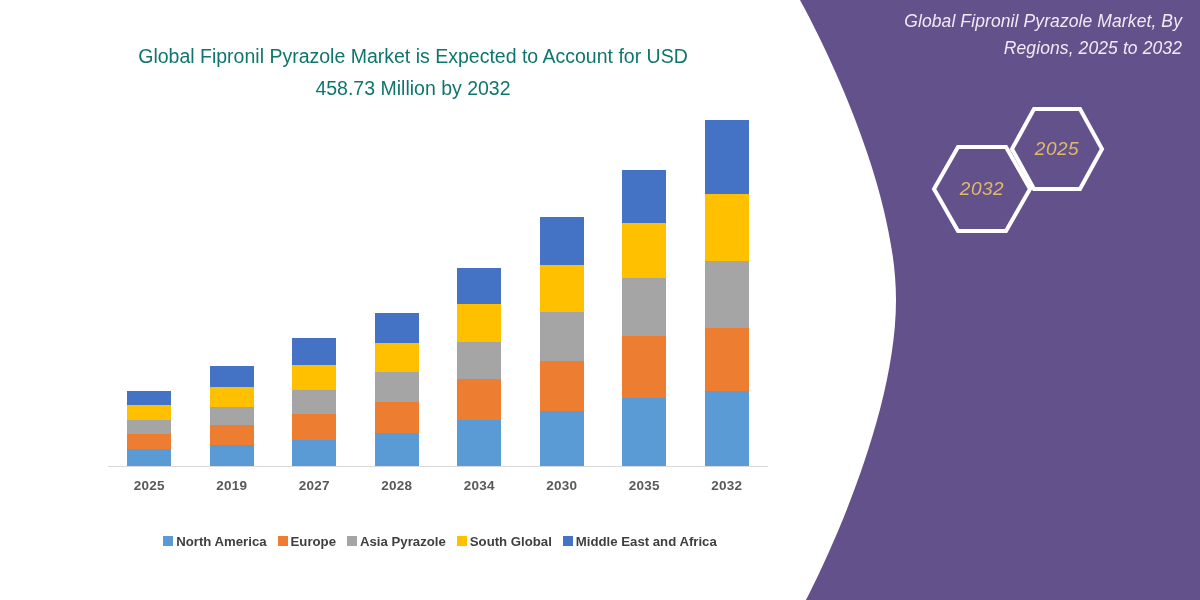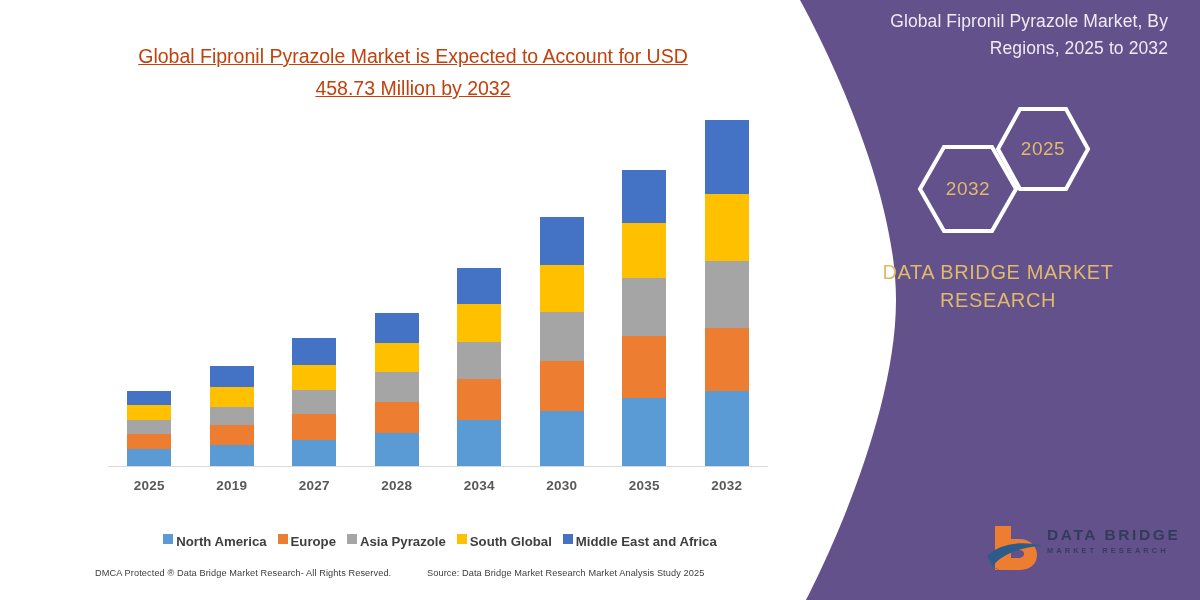--- a/index.html
+++ b/index.html
@@ -9,21 +9,21 @@
     position:relative;
   }
   #stage{position:absolute;inset:0;width:1200px;height:600px;background:#fff;}
 
   
   .purple-panel{
     position:absolute;top:0;left:0;width:1200px;height:600px;
     pointer-events:none;
   }
   .panel-content{
-    position:absolute;top:0;right:14px;width:400px;height:444px;
+    position:absolute;top:0;right:0;width:400px;height:444px;font-style:italic;
   }
   .panel-title{
     position:absolute;top:8px;right:18px;width:330px;
     text-align:right;color:#efeaf4;font-size:17.5px;line-height:27px;
     letter-spacing:.1px;
   }
   .hex-wrap{position:absolute;top:105px;right:80px;width:200px;height:130px;}
   .hex{position:absolute;}
   .hex svg{display:block;}
   .hex-label{
@@ -48,21 +48,21 @@
     opacity:.92;font-weight:bold;
   }
   .logo-sub{
     color:#2e3a56;font-size:7.4px;letter-spacing:3.1px;line-height:14px;
     opacity:.85;font-weight:bold;
   }
 
   
   .chart-title{
     position:absolute;left:108px;top:40px;width:610px;
-    text-align:center;color:#c2410c;font-size:19.5px;line-height:32px;text-decoration:underline;
+    text-align:center;color:#0f766e;font-size:19.5px;line-height:32px;
   }
   .axis-line{
     position:absolute;left:108px;top:466px;width:660px;height:1px;background:#d9d9d9;
   }
   .bars{
     position:absolute;left:108px;top:120px;width:660px;height:346px;
   }
   .bar-group{
     position:absolute;bottom:0;width:44px;display:flex;flex-direction:column;justify-content:flex-end;
   }
@@ -74,21 +74,21 @@
   .xlabel{
     position:absolute;width:70px;text-align:center;
     color:#595959;font-size:13.5px;font-weight:bold;letter-spacing:.2px;
   }
 
   
   .legend{
     position:absolute;left:108px;top:530px;width:664px;height:22px;
     display:flex;align-items:center;justify-content:center;gap:11px;
   }
-  .legend-item{display:flex;align-items:flex-start;gap:3px;}
+  .legend-item{display:flex;align-items:center;gap:3px;}
   .legend-swatch{width:10px;height:10px;display:block;}
   .legend-label{color:#3f3f3f;font-size:13.2px;font-weight:bold;letter-spacing:0;}
 
   
   .footer{
     position:absolute;left:95px;top:568px;width:690px;height:20px;
   }
   .footer-left{
     position:absolute;left:0;top:0;color:#3c3c3c;font-size:9.2px;letter-spacing:.1px;
   }
@@ -117,34 +117,22 @@
         <div class="hex-label">2025</div>
       </div>
       <div class="hex hex-2032">
         <svg width="104" height="92" viewBox="0 0 104 92">
           <polygon points="28,4 76,4 100,46 76,88 28,88 4,46" fill="none" stroke="#ffffff" stroke-width="4"></polygon>
         </svg>
         <div class="hex-label">2032</div>
       </div>
     </div>
 
-    <div class="brand-name">DATA BRIDGE MARKET RESEARCH</div>
   </div>
 
-  <div class="logo">
-    <svg width="62" height="52" viewBox="0 0 62 52">
-      <path d="M10 4 L26 4 L26 17 L34 17 C45 17 52 24 52 33 C52 42 45 48 34 48 L26 48 L26 36 L33 36 C37 36 39 34 39 32 C39 29 37 28 33 28 L26 28 L26 48 L10 48 Z" fill="#ED7D31"></path>
-      <path d="M2 34 C14 22 36 18 58 24 C40 24 18 31 8 44 Z" fill="#2E5C8A"></path>
-      <path d="M4 38 C6 46 16 51 27 50 C18 51 8 47 4 38 Z" fill="#2E5C8A"></path>
-    </svg>
-    <div class="logo-text">
-      <div class="logo-main">DATA BRIDGE</div>
-      <div class="logo-sub">MARKET RESEARCH</div>
-    </div>
-  </div>
 
   <div class="chart-title">Global Fipronil Pyrazole Market is Expected to Account for USD 458.73 Million by 2032</div>
 
   <div class="bars" id="bars">
       <div class="bar-group" style="left: 19.25px;">
         <div class="seg" style="background: rgb(68, 114, 196); height: 14.3248px;"></div>
         <div class="seg" style="background: rgb(255, 192, 0); height: 14.3248px;"></div>
         <div class="seg" style="background: rgb(165, 165, 165); height: 14.3248px;"></div>
         <div class="seg" style="background: rgb(237, 125, 49); height: 15.4268px;"></div>
         <div class="seg" style="background: rgb(91, 155, 213); height: 16.5287px;"></div>
@@ -227,18 +215,14 @@
       <div class="legend-item">
         <span class="legend-swatch" style="background: rgb(255, 192, 0);"></span>
         <span class="legend-label">South Global</span>
       </div>
       <div class="legend-item">
         <span class="legend-swatch" style="background: rgb(68, 114, 196);"></span>
         <span class="legend-label">Middle East and Africa</span>
       </div>
     </div>
 
-  <div class="footer">
-    <div class="footer-left">DMCA Protected ® Data Bridge Market Research- All Rights Reserved.</div>
-    <div class="footer-right">Source: Data Bridge Market Research Market Analysis Study 2025</div>
-  </div>
 
 </div>
 
 </body></html>

